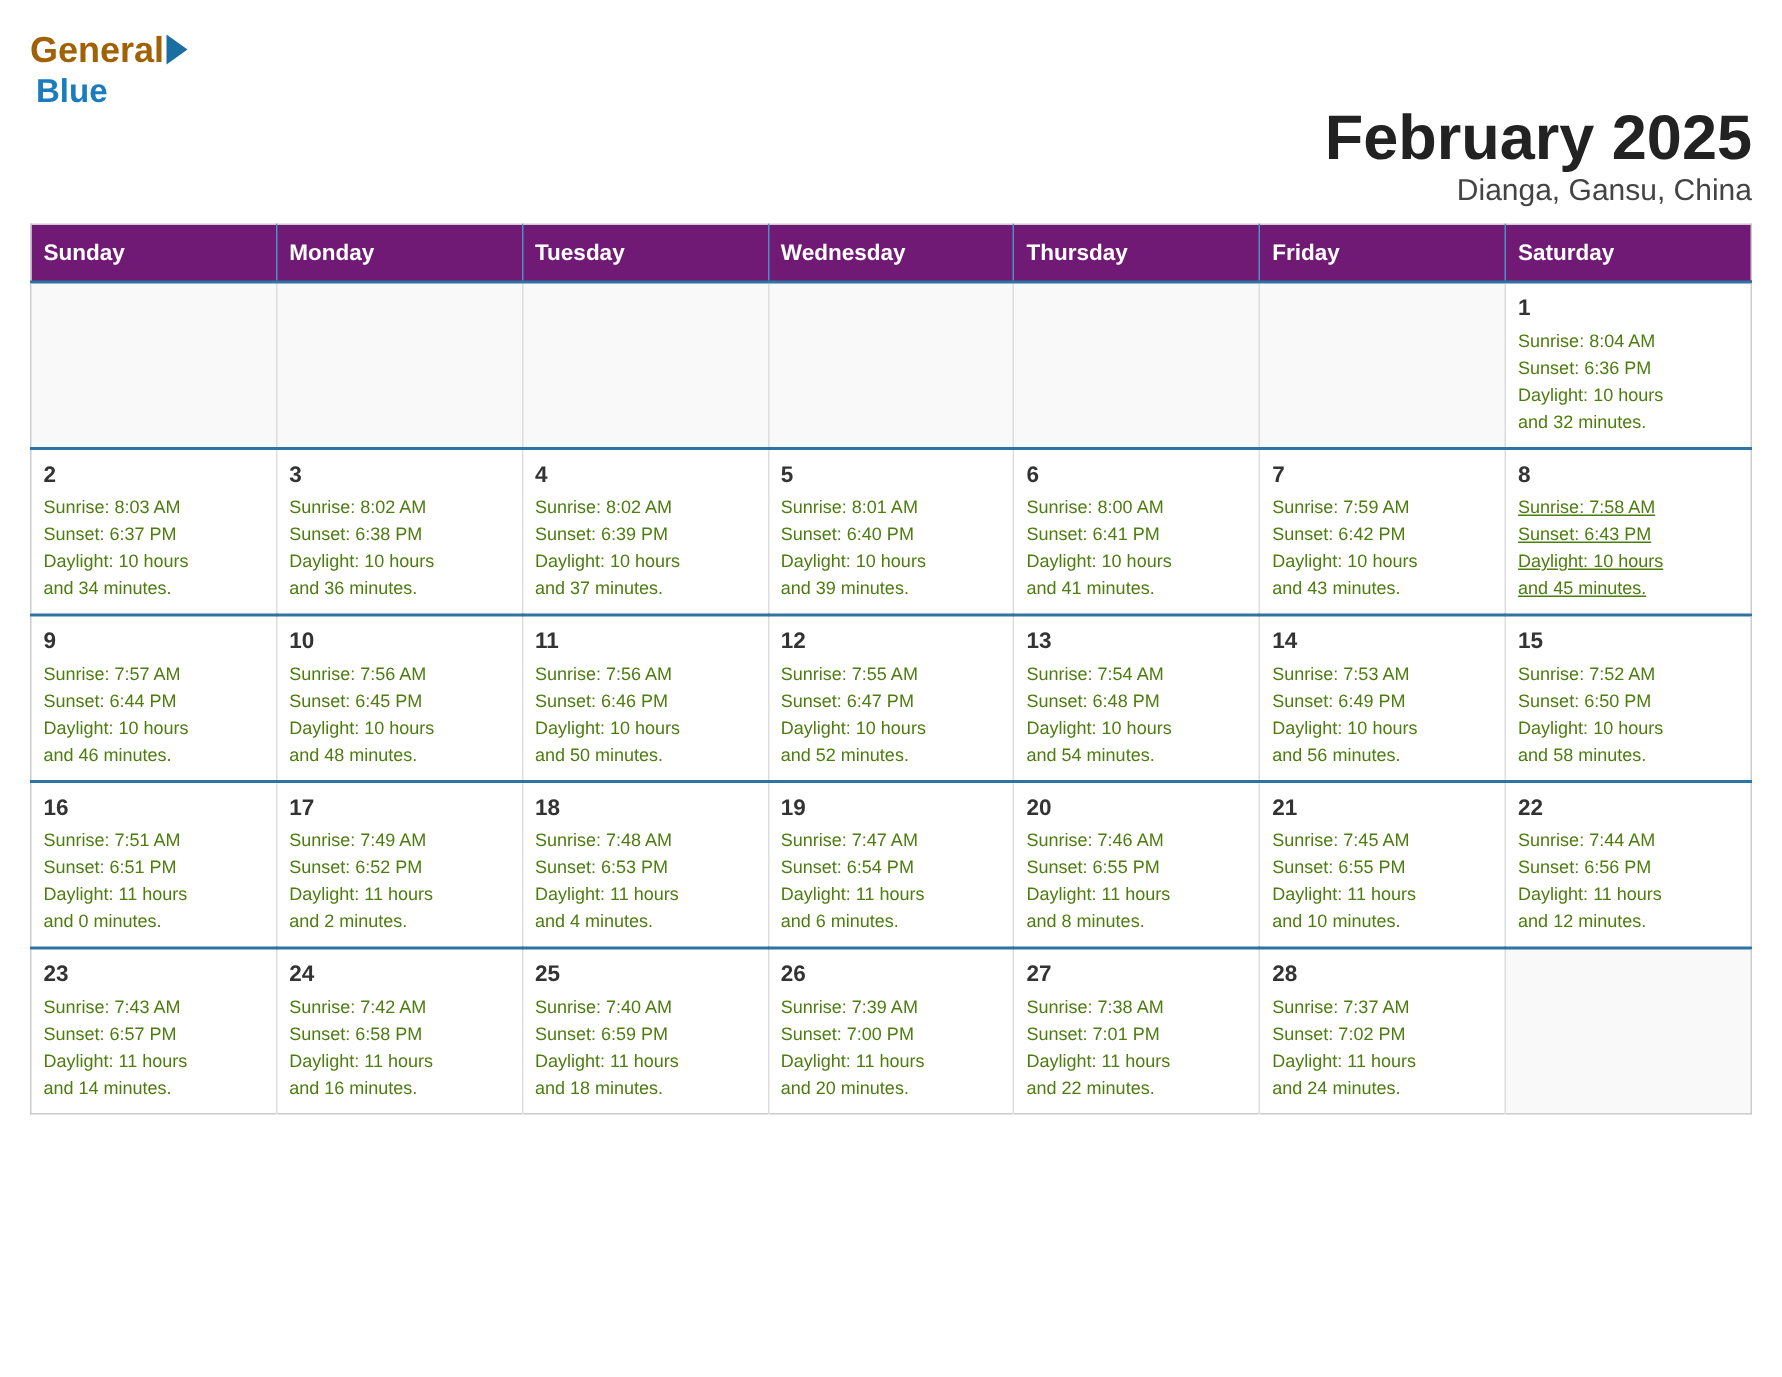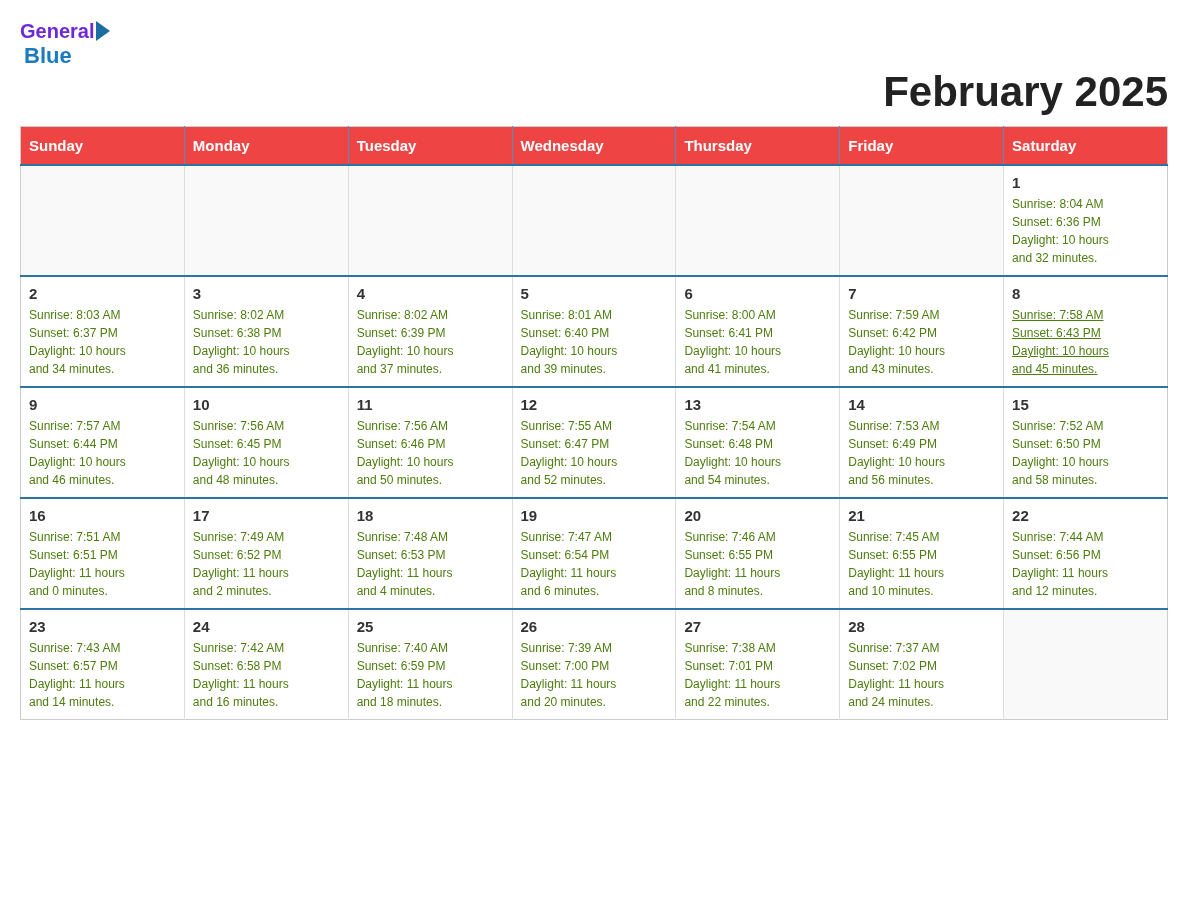--- a/index.html
+++ b/index.html
@@ -10,23 +10,23 @@
       width: 1188px;
       min-height: 918px;
     }
     .header {
       display: flex;
       justify-content: space-between;
       align-items: flex-start;
       margin-bottom: 10px;
     }
     .logo-text-general {
-      font-size: 20px;
-      font-weight: bold;
-      color: #6d28d9;
+      font-size: 24px;
+      font-weight: bold;
+      color: #a16207;
     }
     .logo-arrow {
       width: 0;
       height: 0;
       border-left: 14px solid #1a6ea0;
       border-top: 10px solid transparent;
       border-bottom: 10px solid transparent;
       margin-left: 2px;
       margin-top: -2px;
     }
@@ -58,21 +58,21 @@
       font-size: 20px;
       font-weight: normal;
       color: #444;
     }
     .calendar {
       width: 100%;
       border-collapse: collapse;
       border: 1px solid #ccc;
     }
     .calendar thead tr {
-      background-color: #ef4444;
+      background-color: #701a75;
     }
     .calendar thead th {
       color: #fff;
       font-size: 15px;
       font-weight: bold;
       padding: 10px 8px;
       text-align: left;
       border-right: 1px solid #4a90c0;
     }
     .calendar thead th:last-child {
@@ -114,20 +114,21 @@
 <div class="header">
   <div class="logo-wrapper">
     <div class="logo-top-row">
       <span class="logo-text-general">General</span>
       <div class="logo-arrow"></div>
     </div>
     <span class="logo-blue">Blue</span>
   </div>
   <div class="title-block">
     <h1>February 2025</h1>
+    <h2>Dianga, Gansu, China</h2>
   </div>
 </div>
 
 <table class="calendar">
   <thead>
     <tr>
     <th>Sunday</th>
         <th>Monday</th>
         <th>Tuesday</th>
         <th>Wednesday</th>

